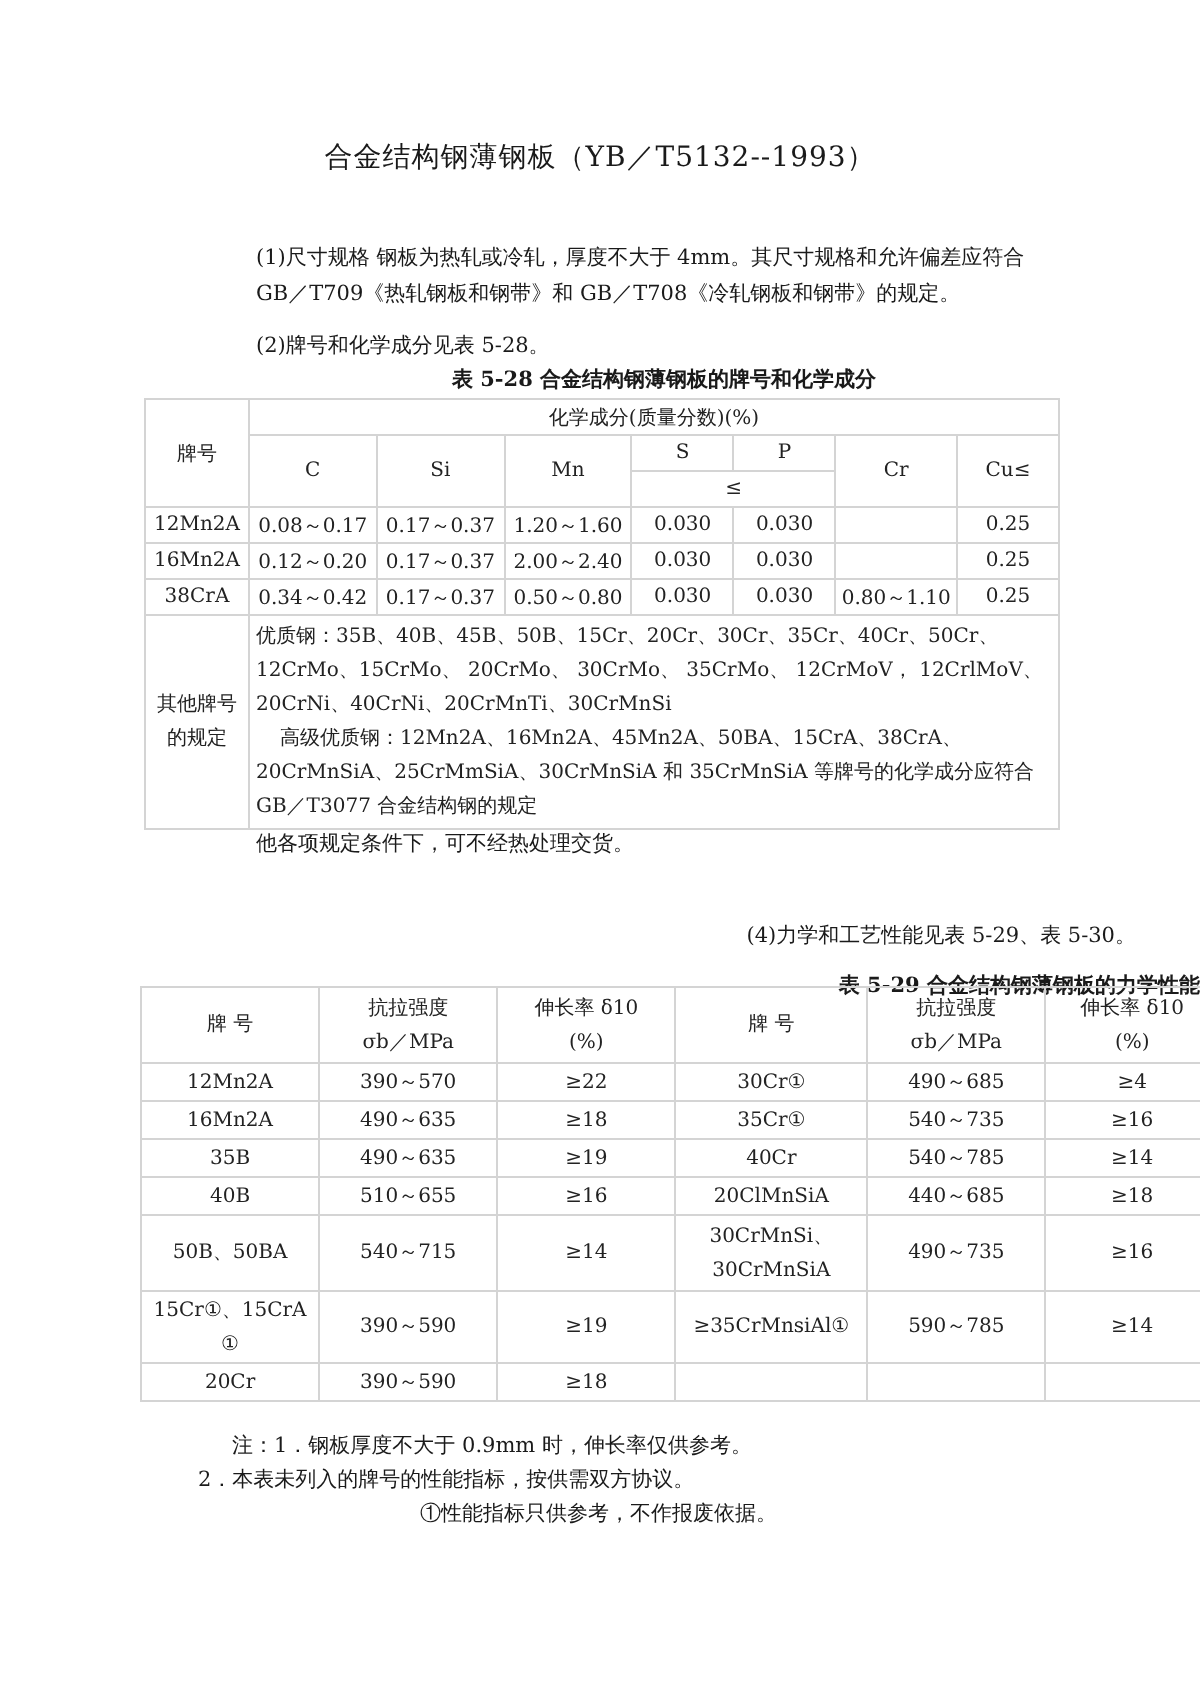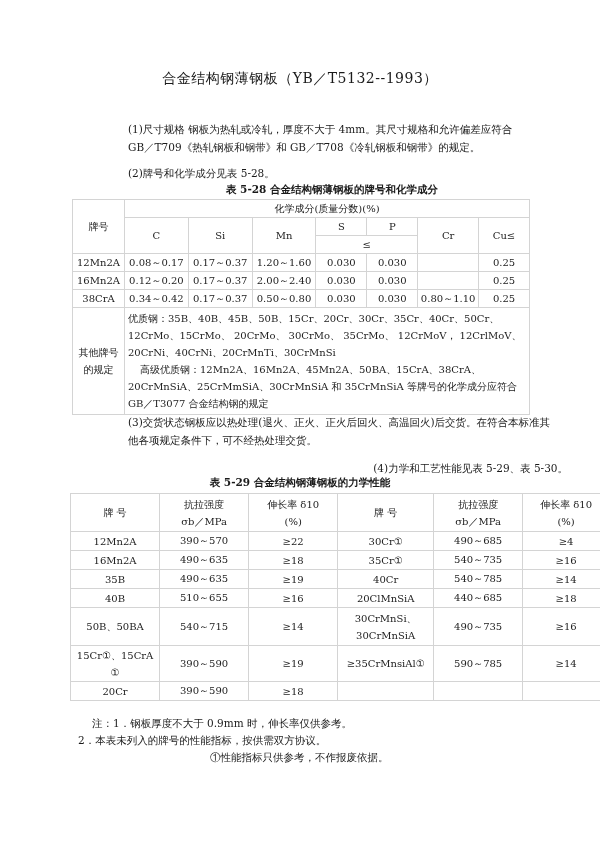--- a/index.html
+++ b/index.html
@@ -113,26 +113,25 @@
     </td>
     <td colspan="7" class="other">
       <div>优质钢：35B、40B、45B、50B、15Cr、20Cr、30Cr、35Cr、40Cr、50Cr、12CrMo、15CrMo、 20CrMo、 30CrMo、 35CrMo、 12CrMoV， 12CrlMoV、 20CrNi、40CrNi、20CrMnTi、30CrMnSi</div>
       <div style="text-indent:12px">高级优质钢：12Mn2A、16Mn2A、45Mn2A、50BA、15CrA、38CrA、20CrMnSiA、25CrMmSiA、30CrMnSiA 和 35CrMnSiA 等牌号的化学成分应符合 GB／T3077 合金结构钢的规定</div>
     </td>
   </tr>
 </tbody>
   </table>
 
 <div class="para" style="top:413px;">
-  <div>(3)交货状态钢板应以热处理(退火、正火、正火后回火、高温回火)后交货。在符合本标准其</div>
   <div>他各项规定条件下，可不经热处理交货。</div>
 </div>
 <div class="para" style="top:459px;text-align:right;">(4)力学和工艺性能见表 5-29、表 5-30。</div>
 
-<div class="caption" style="top:476px;">表 5-29 合金结构钢薄钢板的力学性能</div>
+<div class="caption" style="top:486px;text-align:right;">表 5-29 合金结构钢薄钢板的力学性能</div>
 
 <table id="t2">
   <colgroup>
     <col style="width:77px">
       <col style="width:77px">
       <col style="width:77px">
     <col style="width:77px">
       <col style="width:77px">
       <col style="width:75px">
   </colgroup>
@@ -210,16 +209,16 @@
         <td>390～590</td>
         <td>≥18</td>
     <td></td>
         <td></td>
         <td></td>
   </tr>
 </tbody>
   </table>
 
 <div class="notes" style="top:715px;">
-  <div style="padding-left:92px">注：1．钢板厚度不大于 0.9mm 时，伸长率仅供参考。</div>
-  <div style="padding-left:78px">2．本表未列入的牌号的性能指标，按供需双方协议。</div>
+  <div style="padding-left:116px">注：1．钢板厚度不大于 0.9mm 时，伸长率仅供参考。</div>
+  <div style="padding-left:99px">2．本表未列入的牌号的性能指标，按供需双方协议。</div>
   <div style="padding-left:210px">①性能指标只供参考，不作报废依据。</div>
 </div>
 
 </body></html>

